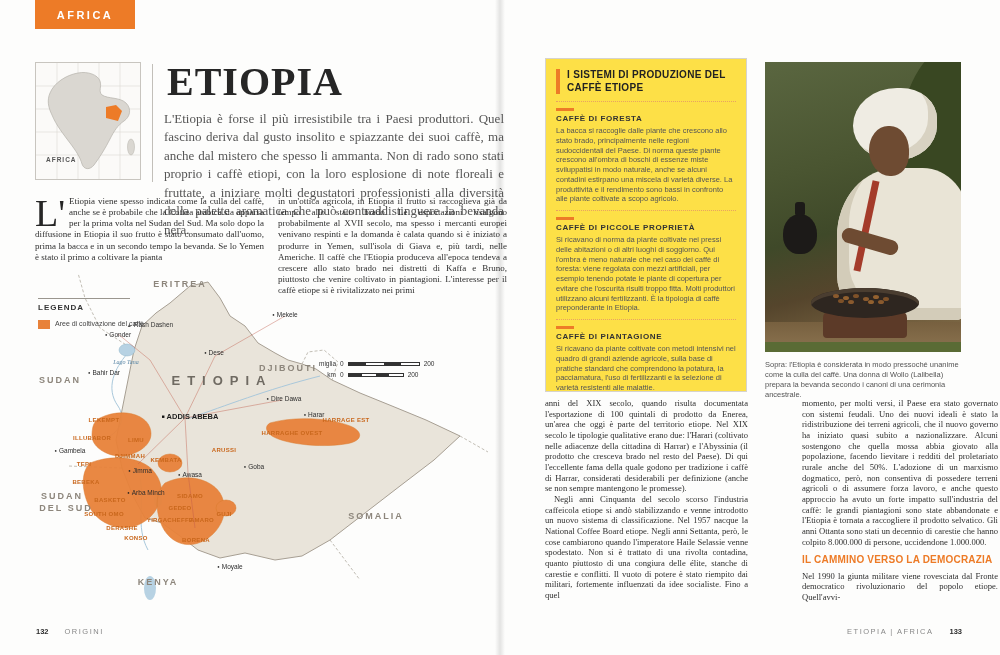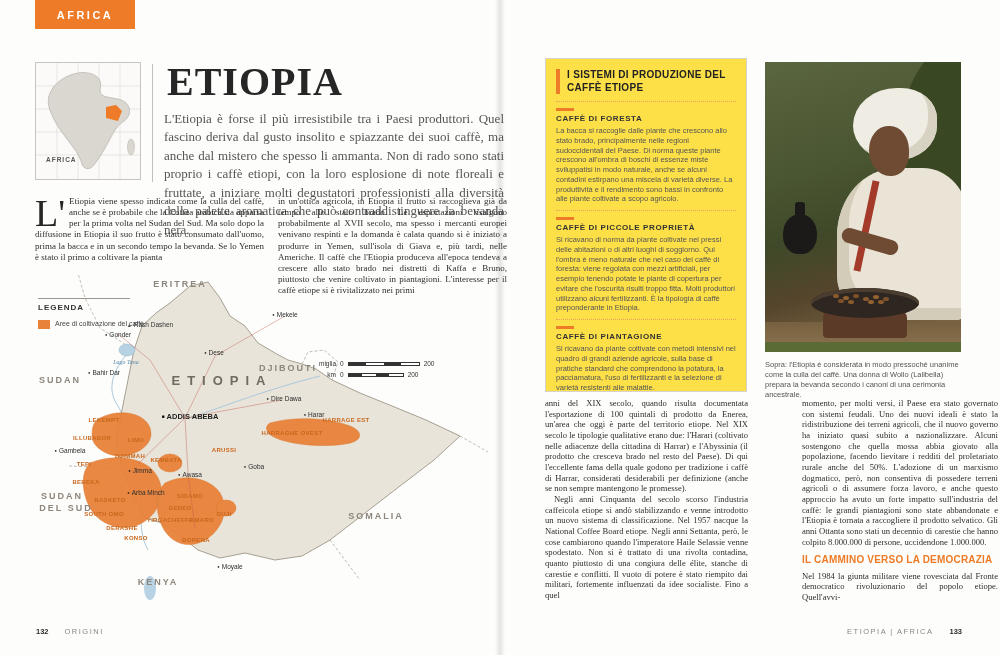--- a/index.html
+++ b/index.html
@@ -305,18 +305,18 @@
 
 <p class="caption">Sopra: l'Etiopia è considerata in modo pressoché unanime come la culla del caffè. Una donna di Wollo (Lalibella) prepara la bevanda secondo i canoni di una cerimonia ancestrale.</p>
 
 <div class="rcol1">
   <p>anni del XIX secolo, quando risulta documentata l'esportazione di 100 quintali di prodotto da Enerea, un'area che oggi è parte del territorio etiope. Nel XIX secolo le tipologie qualitative erano due: l'Harari (coltivato nelle adiacenze della cittadina di Harrar) e l'Abyssinia (il prodotto che cresceva brado nel resto del Paese). Di qui l'eccellente fama della quale godono per tradizione i caffè di Harrar, considerati desiderabili per definizione (anche se non sempre mantengono le promesse).</p>
   <p>Negli anni Cinquanta del secolo scorso l'industria caffeicola etiope si andò stabilizzando e venne introdotto un nuovo sistema di classificazione. Nel 1957 nacque la National Coffee Board etiope. Negli anni Settanta, però, le cose cambiarono quando l'imperatore Haile Selassie venne spodestato. Non si è trattato di una rivolta contadina, quanto piuttosto di una congiura delle élite, stanche di carestie e conflitti. Il vuoto di potere è stato riempito dai militari, fortemente influenzati da idee socialiste. Fino a quel</p>
 </div>
 <div class="rcol2">
   <p>momento, per molti versi, il Paese era stato governato con sistemi feudali. Uno dei nuovi ideali è stato la ridistribuzione dei terreni agricoli, che il nuovo governo ha iniziato quasi subito a nazionalizzare. Alcuni sostengono che quella mossa abbia giovato alla popolazione, facendo lievitare i redditi del proletariato rurale anche del 50%. L'adozione di un marxismo dogmatico, però, non consentiva di possedere terreni agricoli o di assumere forza lavoro, e anche questo approccio ha avuto un forte impatto sull'industria del caffè: le grandi piantagioni sono state abbandonate e l'Etiopia è tornata a raccogliere il prodotto selvatico. Gli anni Ottanta sono stati un decennio di carestie che hanno colpito 8.000.000 di persone, uccidendone 1.000.000.</p>
   <h3 class="democracy-heading">IL CAMMINO VERSO LA DEMOCRAZIA</h3>
-  <p>Nel 1984 la giunta militare viene rovesciata dal Fronte democratico rivoluzionario del popolo etiope. Quell'avvi-</p>
+  <p>Nel 1990 la giunta militare viene rovesciata dal Fronte democratico rivoluzionario del popolo etiope. Quell'avvi-</p>
 </div>
 
 <div class="footer-right">
   <span>ETIOPIA | AFRICA</span><span class="page-num">133</span>
 </div>
 
 </body></html>

